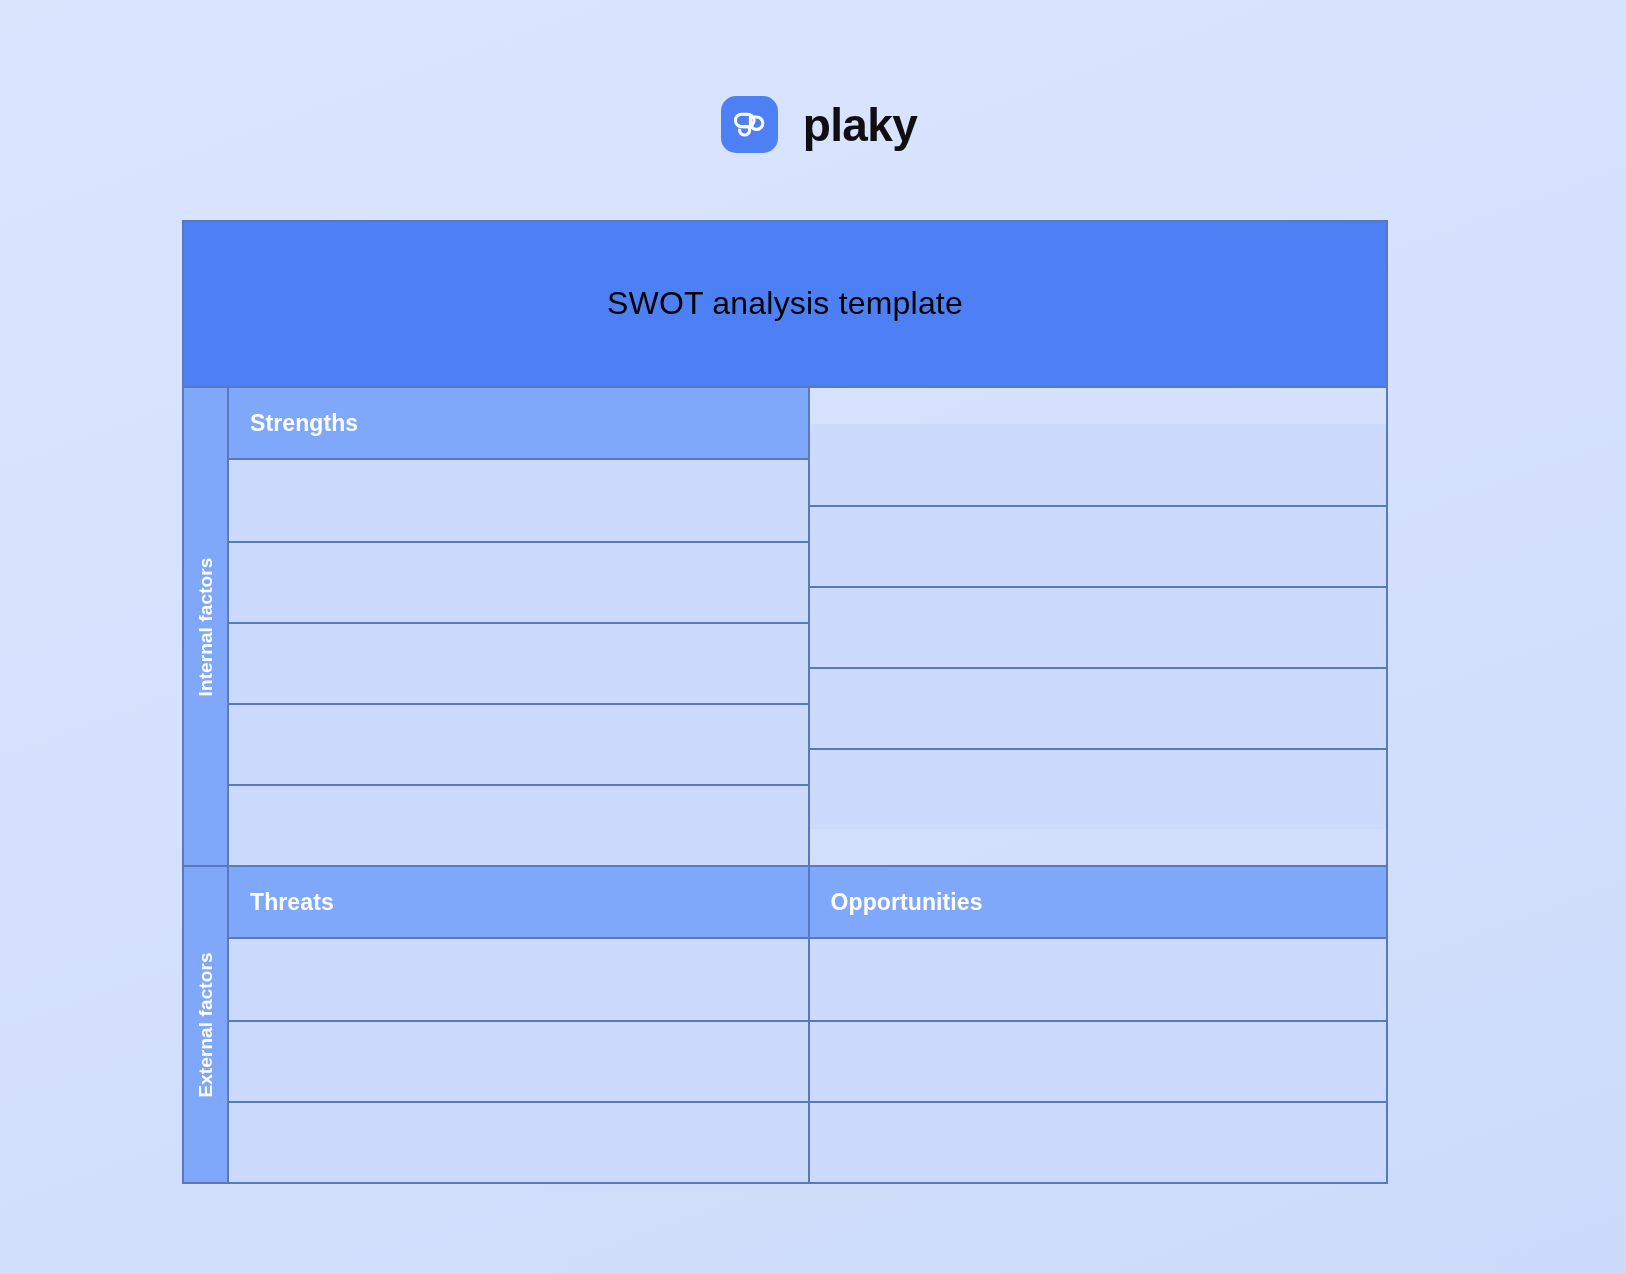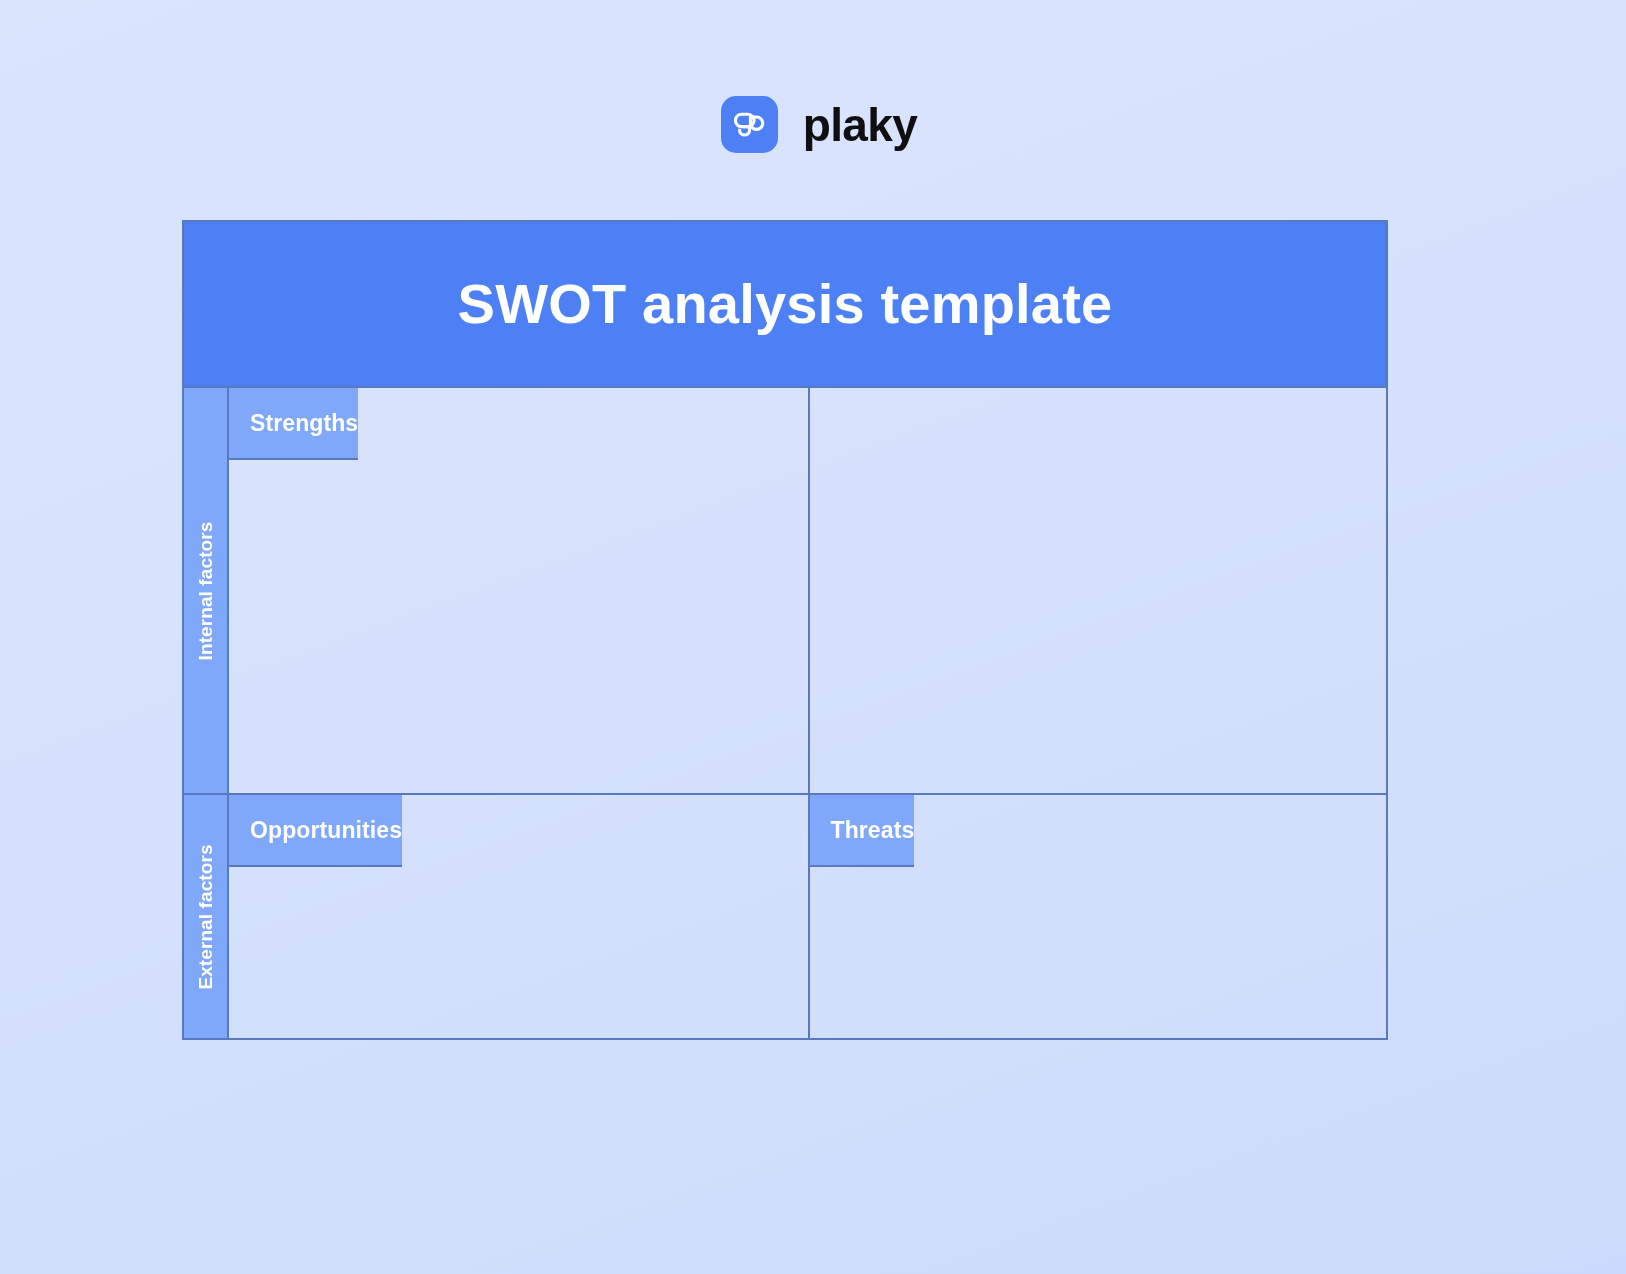--- a/index.html
+++ b/index.html
@@ -63,23 +63,23 @@
   .swot-title {
     height: 166px;
     background: #4d80f5;
     border-bottom: 2px solid #5a78bd;
     display: flex;
     align-items: center;
     justify-content: center;
   }
 
   .swot-title-text {
-    color: #ffffff;
-    font-size: 56px;
-    font-weight: 700;
+    color: #000000;
+    font-size: 32px;
+    font-weight: 400;
     letter-spacing: 0.2px;
     line-height: 1.1;
   }
 
   .section {
     display: flex;
     align-items: stretch;
   }
 
   .section + .section {
@@ -110,21 +110,22 @@
 
   .quadrants {
     flex: 1 1 auto;
     display: flex;
   }
 
   .quad {
     flex: 1 1 50%;
     min-width: 0;
     display: flex;
-    flex-direction: row;
+    flex-direction: column;
+    justify-content: center;
   }
 
   .quad + .quad {
     border-left: 2px solid #5a78bd;
   }
 
   .quad-header {
     height: 72px;
     background: #7fa8fb;
     border-bottom: 2px solid #5a78bd;
@@ -209,36 +210,36 @@
   </div>
 
   <div class="section">
     <div class="axis-label">
       <span class="axis-label-text">External factors</span>
     </div>
     <div class="quadrants">
 
       <div class="quad">
         <div class="quad-header">
+          <span class="quad-header-text">Threats</span>
+        </div>
+        <div class="quad-rows">
+          <div class="quad-row"></div>
+          <div class="quad-row"></div>
+          <div class="quad-row"></div>
+        </div>
+      </div>
+
+      <div class="quad">
+        <div class="quad-header">
           <span class="quad-header-text">Opportunities</span>
         </div>
         <div class="quad-rows">
           <div class="quad-row"></div>
           <div class="quad-row"></div>
           <div class="quad-row"></div>
         </div>
       </div>
 
-      <div class="quad">
-        <div class="quad-header">
-          <span class="quad-header-text">Threats</span>
-        </div>
-        <div class="quad-rows">
-          <div class="quad-row"></div>
-          <div class="quad-row"></div>
-          <div class="quad-row"></div>
-        </div>
-      </div>
-
     </div>
   </div>
 
 </div>
 
 </body></html>

